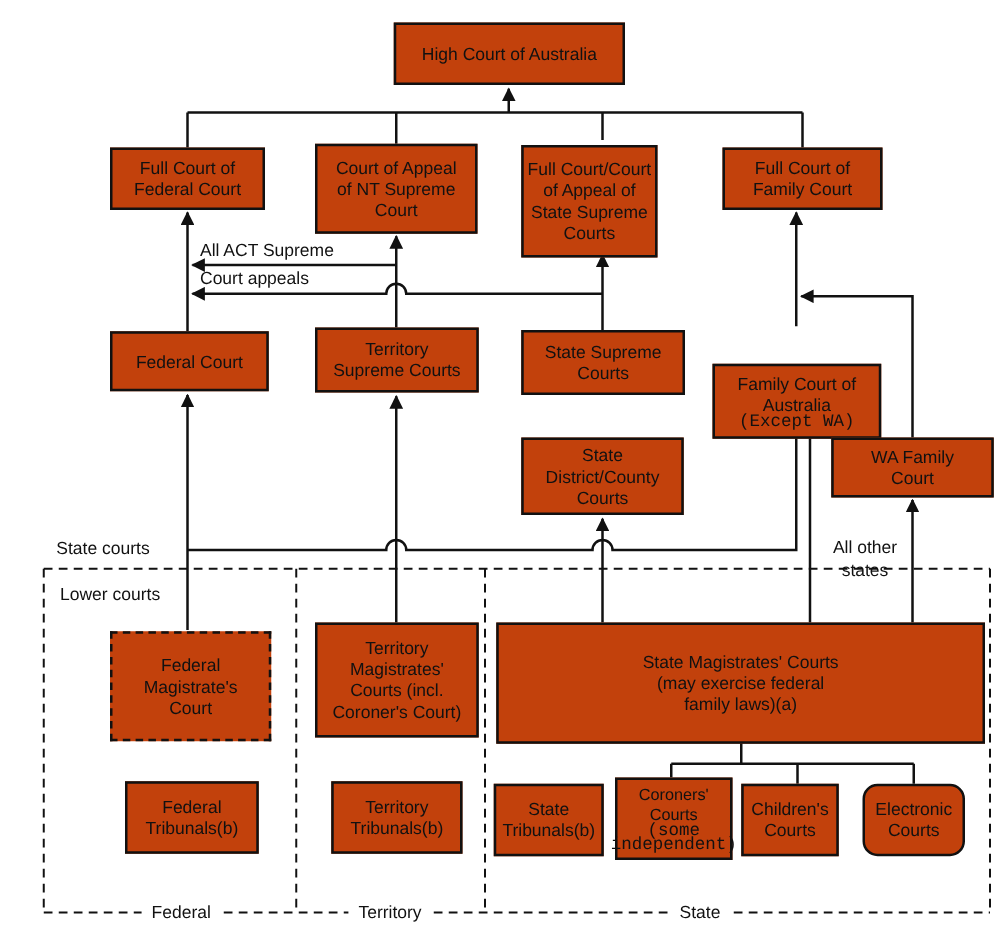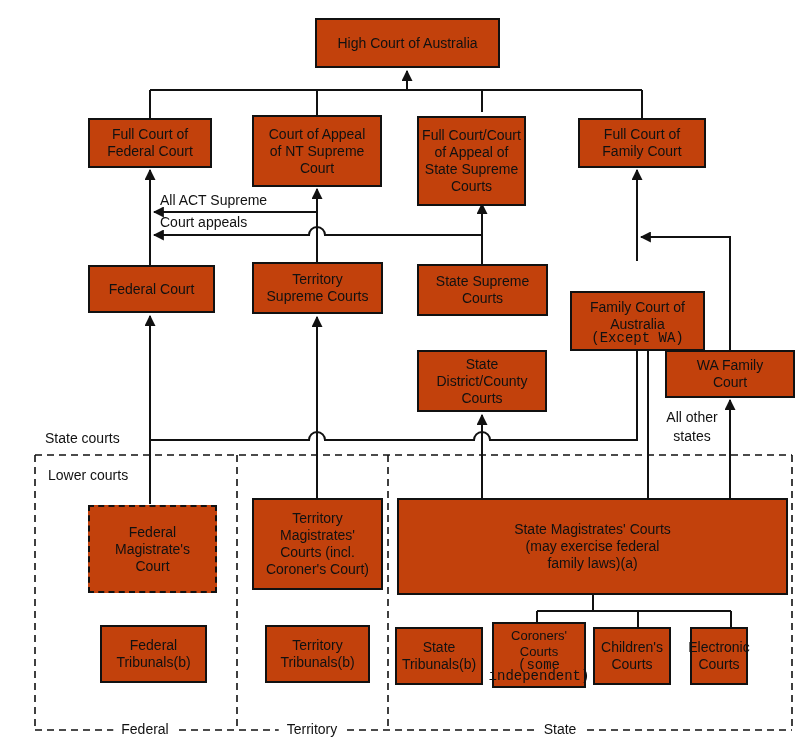--- a/index.html
+++ b/index.html
@@ -178,32 +178,32 @@
 Courts</span>
     <span class="note">(some
 independent)</span>
   </div>
 
   <div class="box" style="left:593px;top:627px;width:78px;height:58px;">
     <span class="bt">Children's
 Courts</span>
   </div>
 
-  <div class="box" style="left:690px;top:627px;width:58px;height:58px;">
+  <div class="box" style="left:690px;top:627px;width:82px;height:58px;border-radius:12px;">
     <span class="bt">Electronic
 Courts</span>
   </div>
 
   <div class="flabel" style="left:160px;top:189px;width:140px;text-align:left;">All ACT Supreme
 Court appeals</div>
 
   <div class="flabel" style="left:45px;top:430px;line-height:17px;">State courts</div>
 
   <div class="flabel" style="left:48px;top:467px;line-height:17px;">Lower courts</div>
 
-  <div class="flabel" style="left:654px;top:408px;width:76px;text-align:center;line-height:19px;">All other
+  <div class="flabel" style="left:654px;top:428px;width:76px;text-align:center;line-height:19px;">All other
 states</div>
 
   <span class="rlabel" style="left:145px;top:721px;">Federal</span>
   <span class="rlabel" style="left:312px;top:721px;">Territory</span>
   <span class="rlabel" style="left:560px;top:721px;">State</span>
 
 </div>
 
 </body></html>

